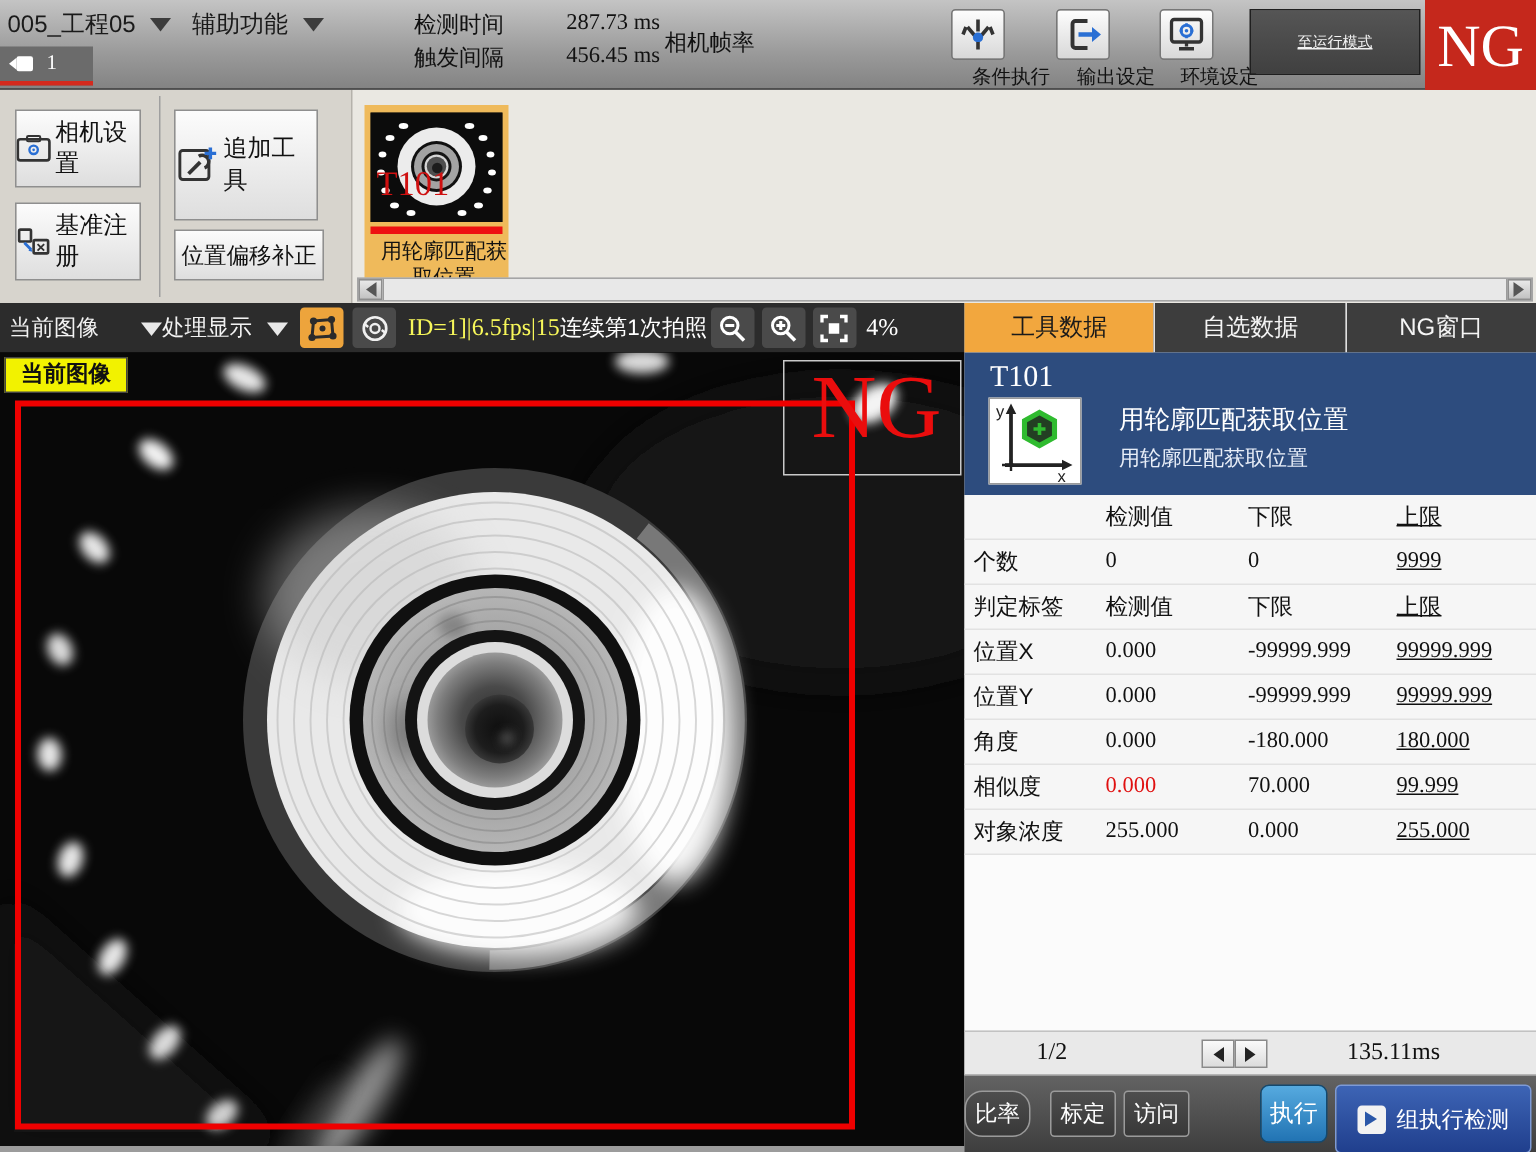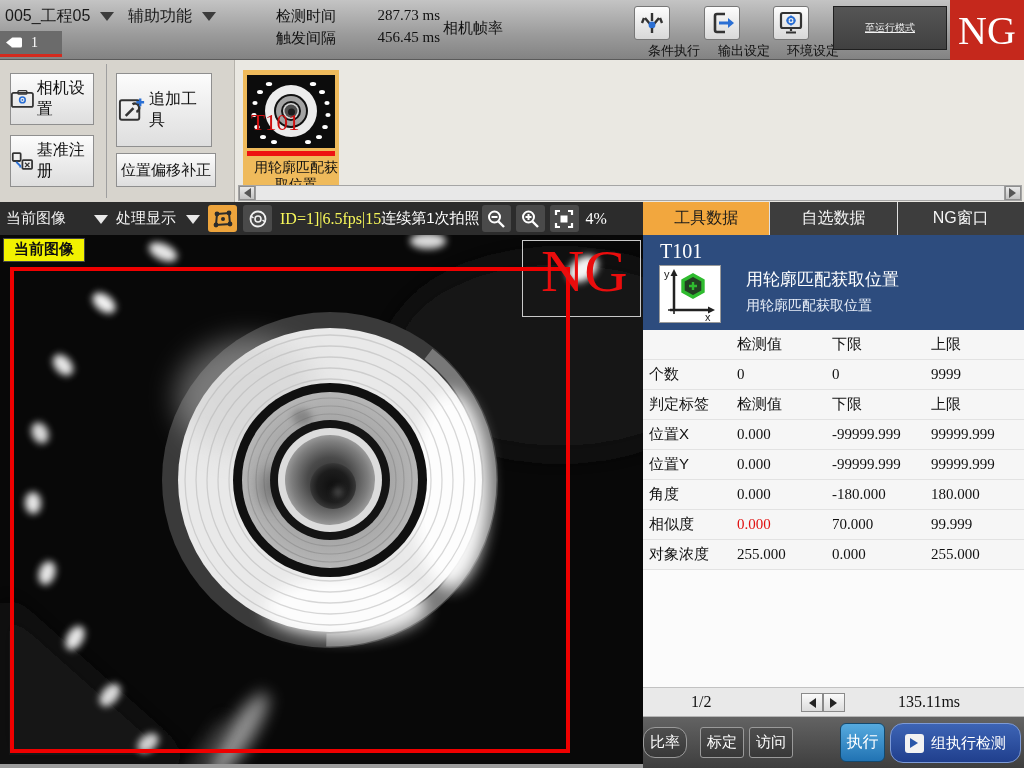--- a/index.html
+++ b/index.html
@@ -78,42 +78,42 @@
   .th-id { position:absolute; left:17px; top:5px; font-size:20px; }
   .th-icon { position:absolute; left:16px; top:30px; width:62px; height:58px; background:#fff; border:1px solid #9a9a9a; }
   .th-title { position:absolute; left:103px; top:33px; font-size:17px; }
   .th-sub { position:absolute; left:103px; top:62px; font-size:14px; color:#e8eef8; }
 
   .data-table { background:#f6f6f6; }
   .t-row { display:flex; height:30px; align-items:center; border-bottom:1px solid #e2e2e2; font-size:15px; }
   .t-row .c0 { width:94px; padding-left:6px; }
   .t-row .c1 { width:95px; }
   .t-row .c2 { width:99px; }
-  .t-row .c3 { width:93px; }
+  .t-row .c3 { width:93px;text-decoration:underline; }
   .t-row .num { font-size:15px; }
   .val-red { color:#e01010; }
   .rp-filler { flex:1; background:#fbfbfb; }
 
   .rp-paging { height:30px; background:#e9e9e9; border-top:1px solid #c2c2c2; border-bottom:1px solid #b5b5b5; position:relative; }
   .pg-num { position:absolute; left:48px; top:5px; font-size:16px; }
   .pg-btns { position:absolute; left:158px; top:5px; display:flex; }
   .pg-btn { width:22px; height:19px; background:linear-gradient(#fafafa,#dcdcdc); border:1px solid #8a8a8a;
     display:flex; align-items:center; justify-content:center; cursor:pointer; }
   .pg-tri-l { width:0; height:0; border:5px solid transparent; border-right:7px solid #222; margin-left:-4px; }
   .pg-tri-r { width:0; height:0; border:5px solid transparent; border-left:7px solid #222; margin-right:-4px; }
   .pg-time { position:absolute; left:255px; top:5px; font-size:16px; }
 
   .rp-footer { height:51px; background:linear-gradient(#636363,#3e3e3e); position:relative; }
   .ft-btn { position:absolute; top:10px; width:44px; height:31px; background:linear-gradient(#4e4e4e,#383838);
     border:1px solid #9a9a9a; border-radius:3px; color:#fff; font-size:15px;
     display:flex; align-items:center; justify-content:center; cursor:pointer; }
   .exec-btn { position:absolute; left:197px; top:6px; width:45px; height:39px; border-radius:6px;
     background:linear-gradient(#56aadf,#2173b3); border:1px solid #14496e; color:#fff; font-size:16px;
     display:flex; align-items:center; justify-content:center; cursor:pointer; }
-  .group-btn { position:absolute; left:247px; top:6px; width:131px; height:40px; border-radius:13px;
+  .group-btn { position:absolute; left:247px; top:6px; width:131px; height:46px; border-radius:4px;
     background:linear-gradient(#3d64b5,#203f8d); border:1px solid #7d9ad6; color:#fff; font-size:15px;
     display:flex; align-items:center; justify-content:center; gap:7px; cursor:pointer; }
   .play-chip { width:19px; height:19px; background:#f2f2f2; border-radius:3px; display:flex; align-items:center; justify-content:center; }
   .play-tri { width:0; height:0; border:5px solid transparent; border-left:8px solid #2a57a8; margin-right:-4px; }
 </style>
 </head>
 <body>
 
 <div class="app">
 
@@ -258,21 +258,21 @@
         <div class="hs-arrow">
             <span class="tri-r"></span>
           </div>
       </div>
     </div>
   </div>
 
   <div class="img-toolbar">
     <span class="lbl" style="margin-left:6px;">当前图像</span>
     <span class="tb-tri" style="margin-left:28px;"></span>
-    <span class="lbl" style="margin-left:8px;">处理显示</span>
+    <span class="lbl" style="">处理显示</span>
     <span class="tb-tri" style="margin-left:10px;"></span>
     <span class="tb-icon orange" style="margin-left:8px;">
       <svg width="20" height="18" viewBox="0 0 20 18">
         <polygon points="4,4 16,3 17,14 3,15" fill="none" stroke="#2b2b2b" stroke-width="2"></polygon>
         <circle cx="4" cy="4" r="2.4" fill="#2b2b2b"></circle>
           <circle cx="16" cy="3" r="2.4" fill="#2b2b2b"></circle>
         <circle cx="17" cy="14" r="2.4" fill="#2b2b2b"></circle>
           <circle cx="3" cy="15" r="2.4" fill="#2b2b2b"></circle>
         <circle cx="10" cy="9" r="2" fill="#2b2b2b"></circle>
       </svg>

